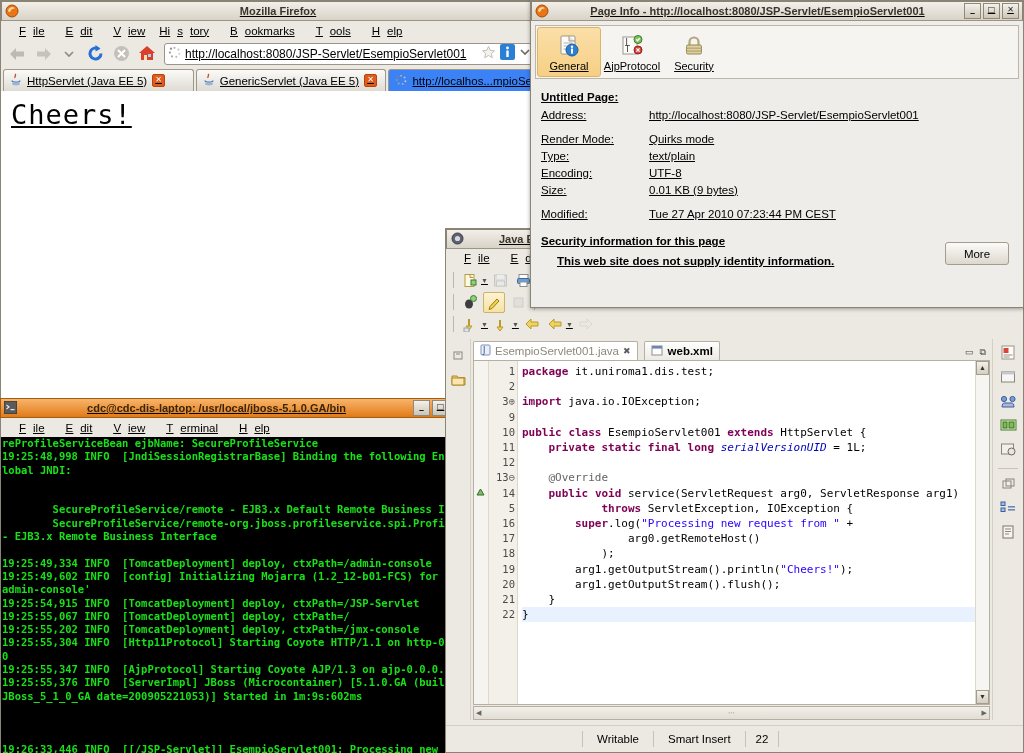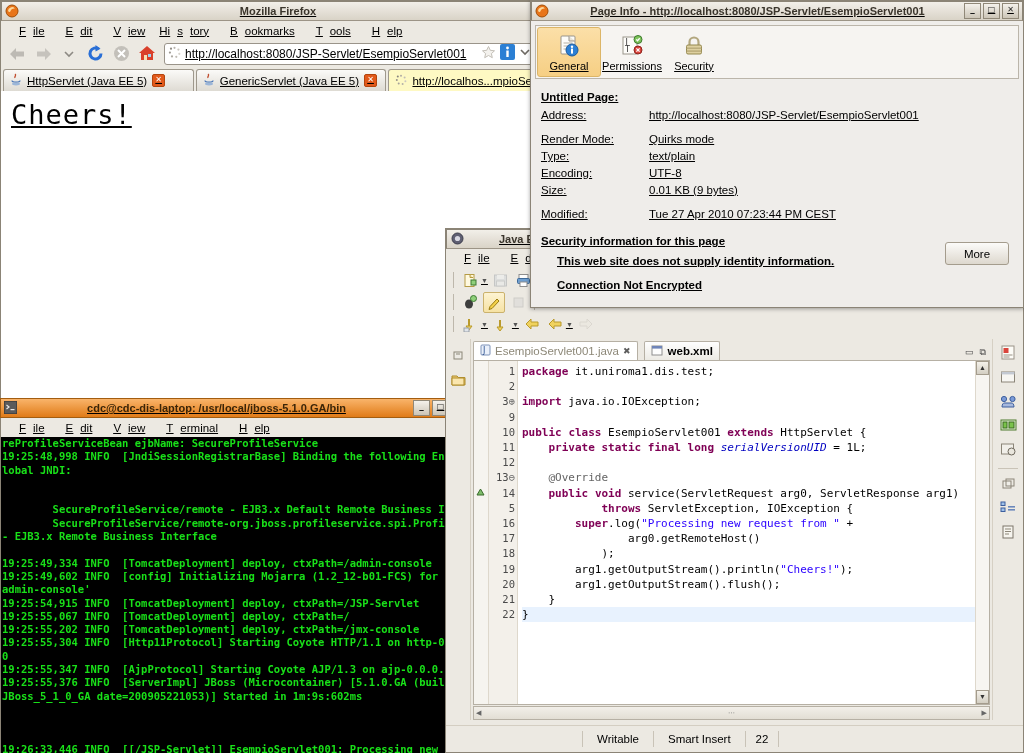--- a/index.html
+++ b/index.html
@@ -265,21 +265,21 @@
     <div class="fftab" style="width:190px;">
       <span>
         <svg width="12" height="13" viewBox="0 0 12 13">
             <path d="M5 1c2 1.5-1 2.5 0 4" stroke="#c04a2a" fill="none" stroke-width="1.3"></path>
             <path d="M2 7.5c0 1 1.8 1.6 4 1.6s4-.6 4-1.6" stroke="#4a76b8" fill="none" stroke-width="1.3"></path>
             <ellipse cx="6" cy="11" rx="4" ry="1.4" fill="#9cb6d8"></ellipse>
           </svg></span>
       <span class="lbl">GenericServlet (Java EE 5)</span>
       <span class="tabclose">✕</span>
     </div>
-    <div class="fftab" style="width:140px;background:#fef9c3;text-align:center;">
+    <div class="fftab" style="width:140px;background:#3b82f6;text-align:center;">
       <span>
         <svg width="12" height="12" viewBox="0 0 12 12">
             <circle cx="6" cy="1.8" r="1" fill="#b0aca5"></circle>
             <circle cx="9.6" cy="3.4" r="1" fill="#c0bcb5"></circle>
             <circle cx="10.4" cy="7.2" r="1" fill="#cbc7c0"></circle>
             <circle cx="7.6" cy="10" r="1" fill="#b4b0a9"></circle>
             <circle cx="3.7" cy="9.6" r="1" fill="#a6a29b"></circle>
             <circle cx="1.8" cy="6.1" r="1" fill="#96928b"></circle>
             <circle cx="2.8" cy="2.5" r="1" fill="#87837c"></circle>
           </svg></span>
@@ -631,21 +631,21 @@
         <svg width="24" height="24" viewBox="0 0 24 24">
             <rect x="3" y="3" width="14" height="17" fill="#fdfcf9" stroke="#9a958b"></rect>
             <text x="5.5" y="11" font-size="8" font-family="DejaVu Sans, sans-serif" fill="#333">I</text>
             <text x="5" y="18" font-size="8" font-family="DejaVu Sans, sans-serif" fill="#333">T</text>
             <circle cx="18" cy="5.5" r="4" fill="#7ec45c" stroke="#3d7a2c"></circle>
             <circle cx="18" cy="16" r="4" fill="#d9453c" stroke="#8f241e"></circle>
             <path d="M16.3 5.4l1.2 1.3 2.2-2.4" stroke="#fff" stroke-width="1.3" fill="none"></path>
             <path d="M16.4 14.4l3.2 3.2M19.6 14.4l-3.2 3.2" stroke="#fff" stroke-width="1.3"></path>
           </svg>
         </span>
-      <span>Permissions</span>
+      <span>AjpProtocol</span>
     </div>
     <div class="pi-tab">
       <span class="glyph">
         <svg width="24" height="24" viewBox="0 0 24 24">
             <path d="M7.5 11V8a4.5 4.5 0 019 0v3" fill="none" stroke="#b3a77f" stroke-width="2.2"></path>
             <rect x="4.5" y="11" width="15" height="9" rx="1.5" fill="#ded0a0" stroke="#94884f"></rect>
             <rect x="4.5" y="13.5" width="15" height="1.4" fill="#b7a978"></rect>
             <rect x="4.5" y="16.4" width="15" height="1.4" fill="#b7a978"></rect>
           </svg>
         </span>
@@ -678,17 +678,16 @@
       <div class="pi-v">0.01 KB (9 bytes)</div>
     </div>
     <div style="height:7px;"></div>
     <div class="pi-row">
       <div class="pi-k">Modified:</div>
       <div class="pi-v">Tue 27 Apr 2010 07:23:44 PM CEST</div>
     </div>
 
     <div class="pi-h" style="margin-top:13px;">Security information for this page</div>
     <div class="pi-sub">This web site does not supply identity information.</div>
-    <div class="pi-sub">Connection Not Encrypted</div>
   </div>
 
   <div id="pi-more">More</div>
 </div>
 
 </body></html>

